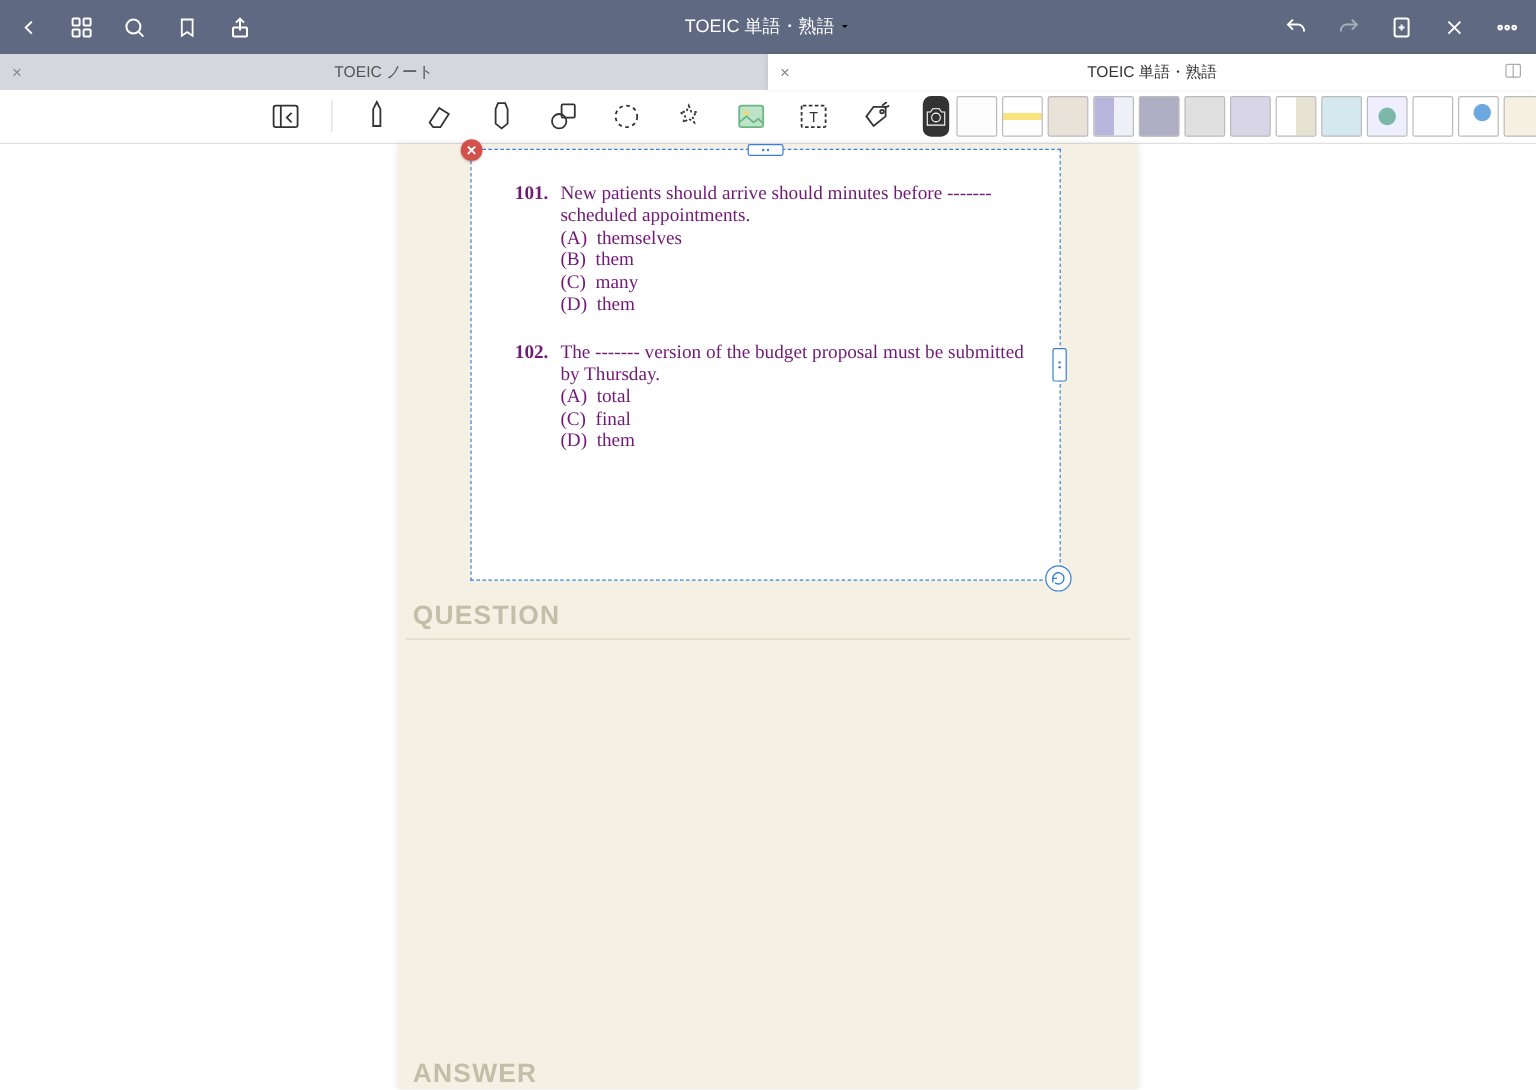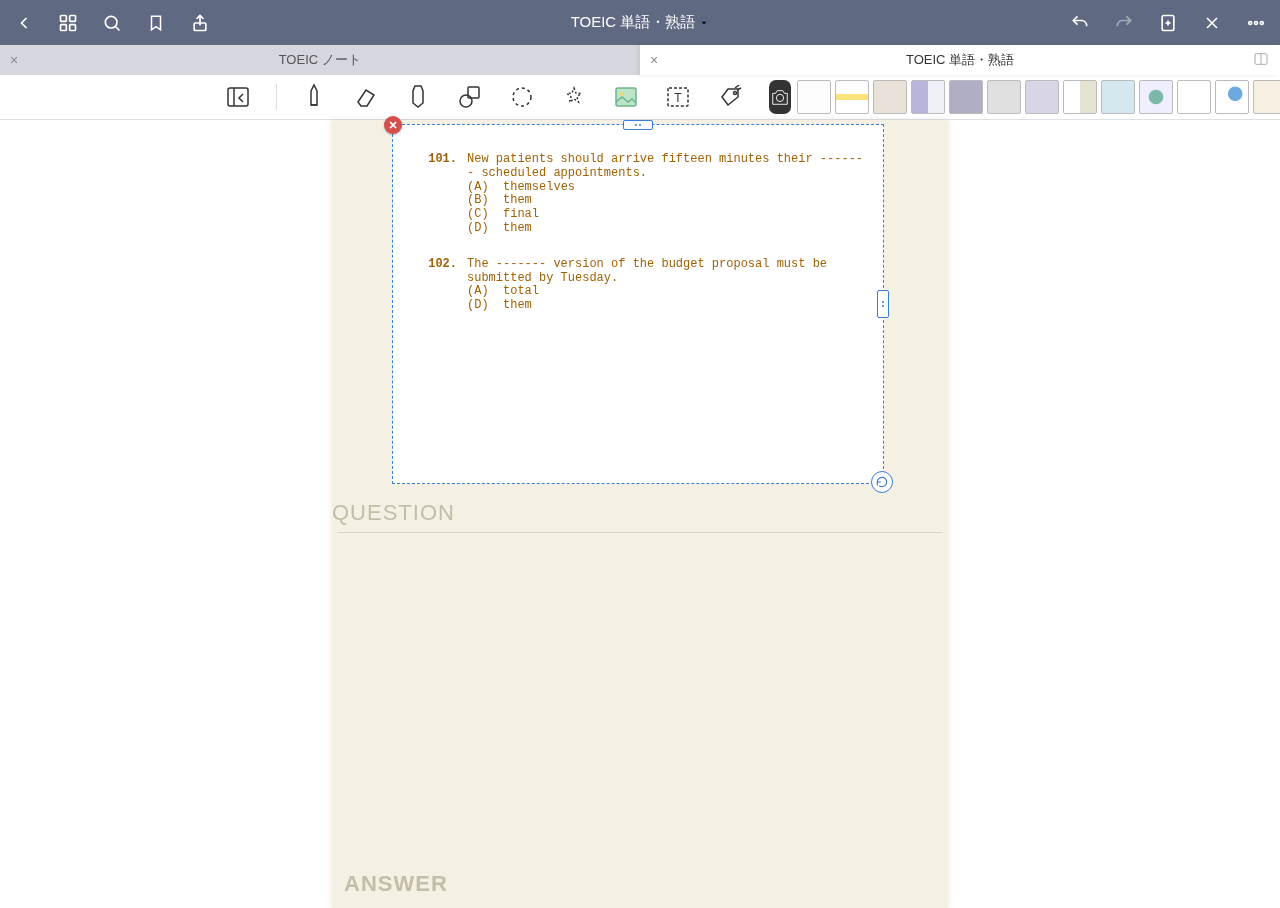--- a/index.html
+++ b/index.html
@@ -143,45 +143,45 @@
       right: -10px; bottom: -10px;
       width: 22px; height: 22px;
       border: 1.5px solid #3a7ed8; border-radius: 50%;
       background: #fff;
       cursor: pointer;
       display:flex;align-items:center;justify-content:center;
     }
 
     .qcontent {
       padding: 28px 18px 10px 18px;
-      font-family: Liberation Mono, monospace;
-      font-size: 12px;
+      font-family: Liberation Serif, serif;
+      font-size: 16px;
       line-height: 1.15;
-      color: #a16207;
+      color: #701a75;
     }
     .qitem { display: flex; margin-bottom: 22px; }
     .qnum { width: 56px; text-align: right; font-weight: bold; padding-right: 10px; flex-shrink:0; }
     .qbody { flex: 1; }
     .qopts { margin-top: 0; }
     .qopt { margin: 0; }
 
     .faded-label {
       font-size: 22px;
-      font-weight: 400;
+      font-weight: 700;
       color: #c2bea7;
       letter-spacing: 1px;
-      padding: 14px 12px 6px 0;
+      padding: 14px 12px 6px 12px;
     }
     .faded-rule { border: none; border-top: 1px solid #d9d5c2; margin: 0 6px; }
     .answer-label {
       position: absolute;
       bottom: 0; left: 12px;
       font-size: 22px; font-weight: 600;
       color: #c2bea7; letter-spacing: 1px;
-      padding-bottom: 11px;
+      padding-bottom: 0;
     }
   </style>
 </head>
 <body>
 
 <div class="topbar">
   <div class="topbar-left">
     <div class="icon-btn">
       <svg width="20" height="20" viewBox="0 0 24 24">
           <polyline points="15 18 9 12 15 6"></polyline>
@@ -372,35 +372,36 @@
         <svg width="14" height="14" viewBox="0 0 24 24" stroke="#3a7ed8" fill="none" stroke-width="2">
             <path d="M4 12a8 8 0 1 1 3 6.2"></path>
             <polyline points="4 18 4 12 10 12"></polyline>
           </svg>
       </div>
 
       <div class="qcontent">
         <div class="qitem">
           <div class="qnum">101.</div>
           <div class="qbody">
-            <div>New patients should arrive fifteen minutes their ------- scheduled appointments.</div>
+            <div>New patients should arrive should minutes before ------- scheduled appointments.</div>
             <div class="qopts">
               <div class="qopt"><span>(A)</span>&nbsp;&nbsp;<span>themselves</span></div>
               <div class="qopt"><span>(B)</span>&nbsp;&nbsp;<span>them</span></div>
-              <div class="qopt"><span>(C)</span>&nbsp;&nbsp;<span>final</span></div>
+              <div class="qopt"><span>(C)</span>&nbsp;&nbsp;<span>many</span></div>
               <div class="qopt"><span>(D)</span>&nbsp;&nbsp;<span>them</span></div>
             </div>
           </div>
         </div>
         <div class="qitem" style="margin-bottom:0">
           <div class="qnum">102.</div>
           <div class="qbody">
-            <div>The ------- version of the budget proposal must be submitted by Tuesday.</div>
+            <div>The ------- version of the budget proposal must be submitted by Thursday.</div>
             <div class="qopts">
               <div class="qopt"><span>(A)</span>&nbsp;&nbsp;<span>total</span></div>
+              <div class="qopt"><span>(C)</span>&nbsp;&nbsp;<span>final</span></div>
               <div class="qopt"><span>(D)</span>&nbsp;&nbsp;<span>them</span></div>
             </div>
           </div>
         </div>
       </div>
     </div>
 
     <div class="faded-label" style="margin-top:366px">QUESTION</div>
     <hr class="faded-rule">
     <div class="answer-label">ANSWER</div>

